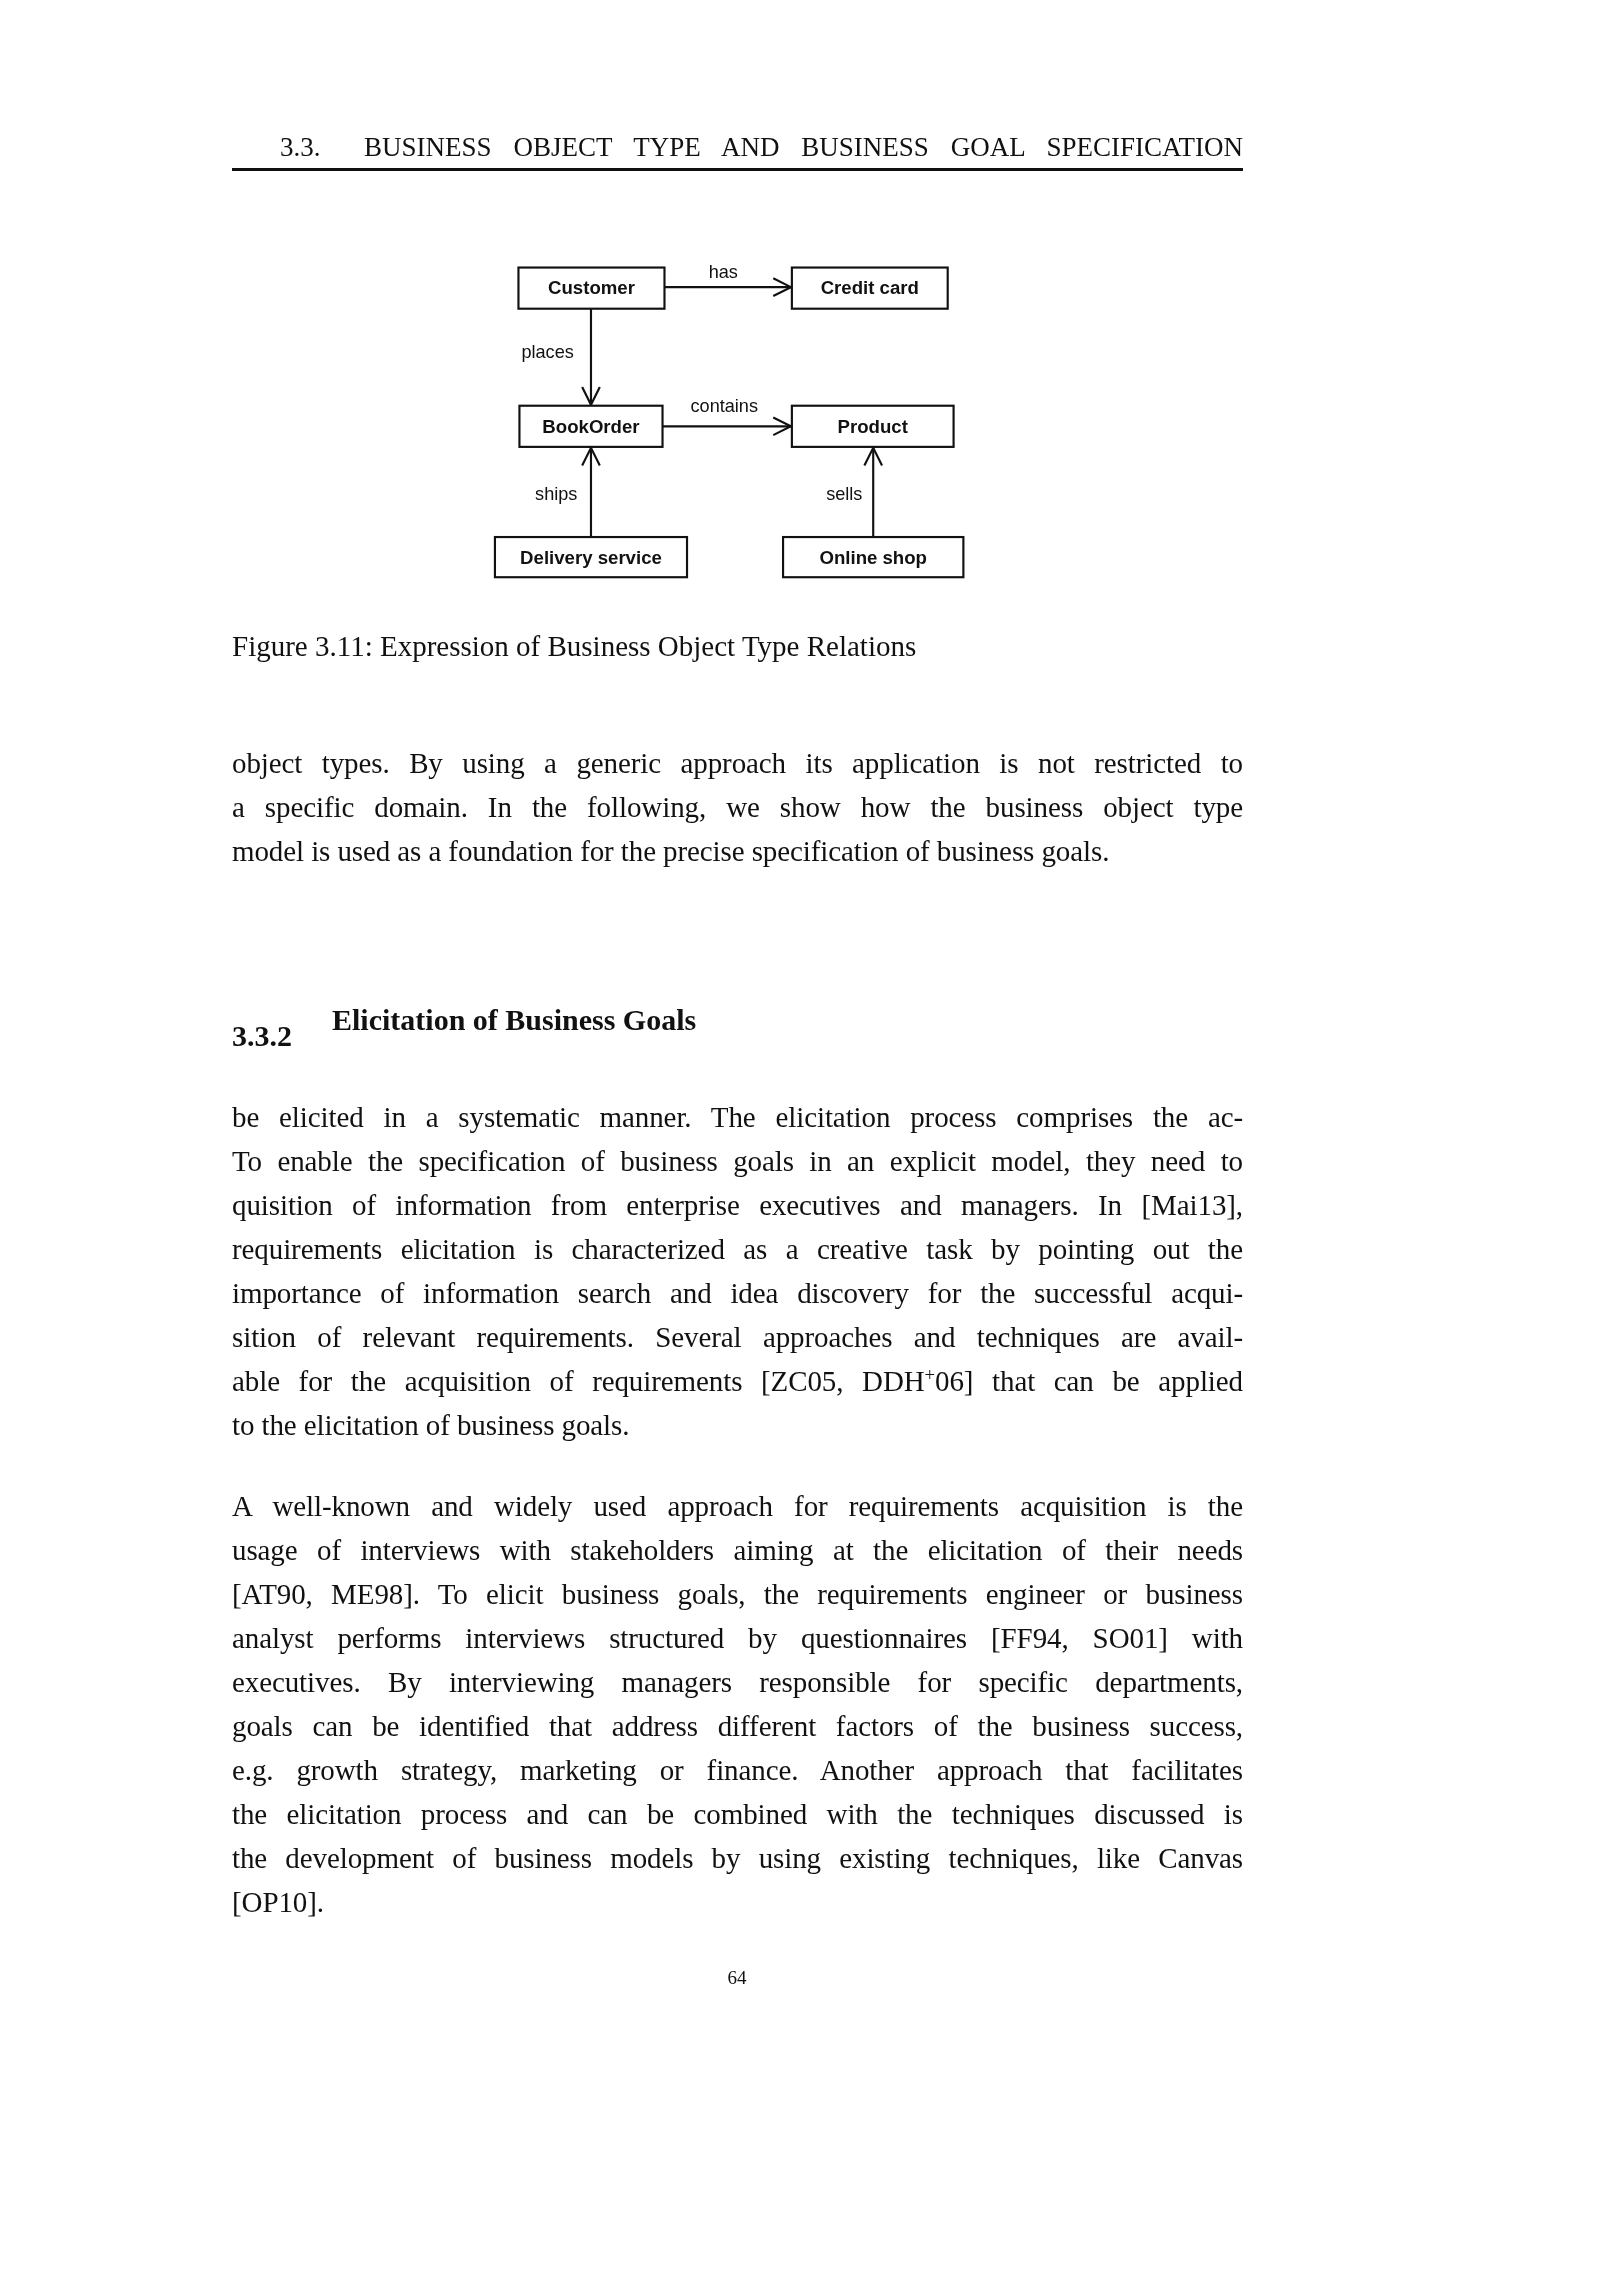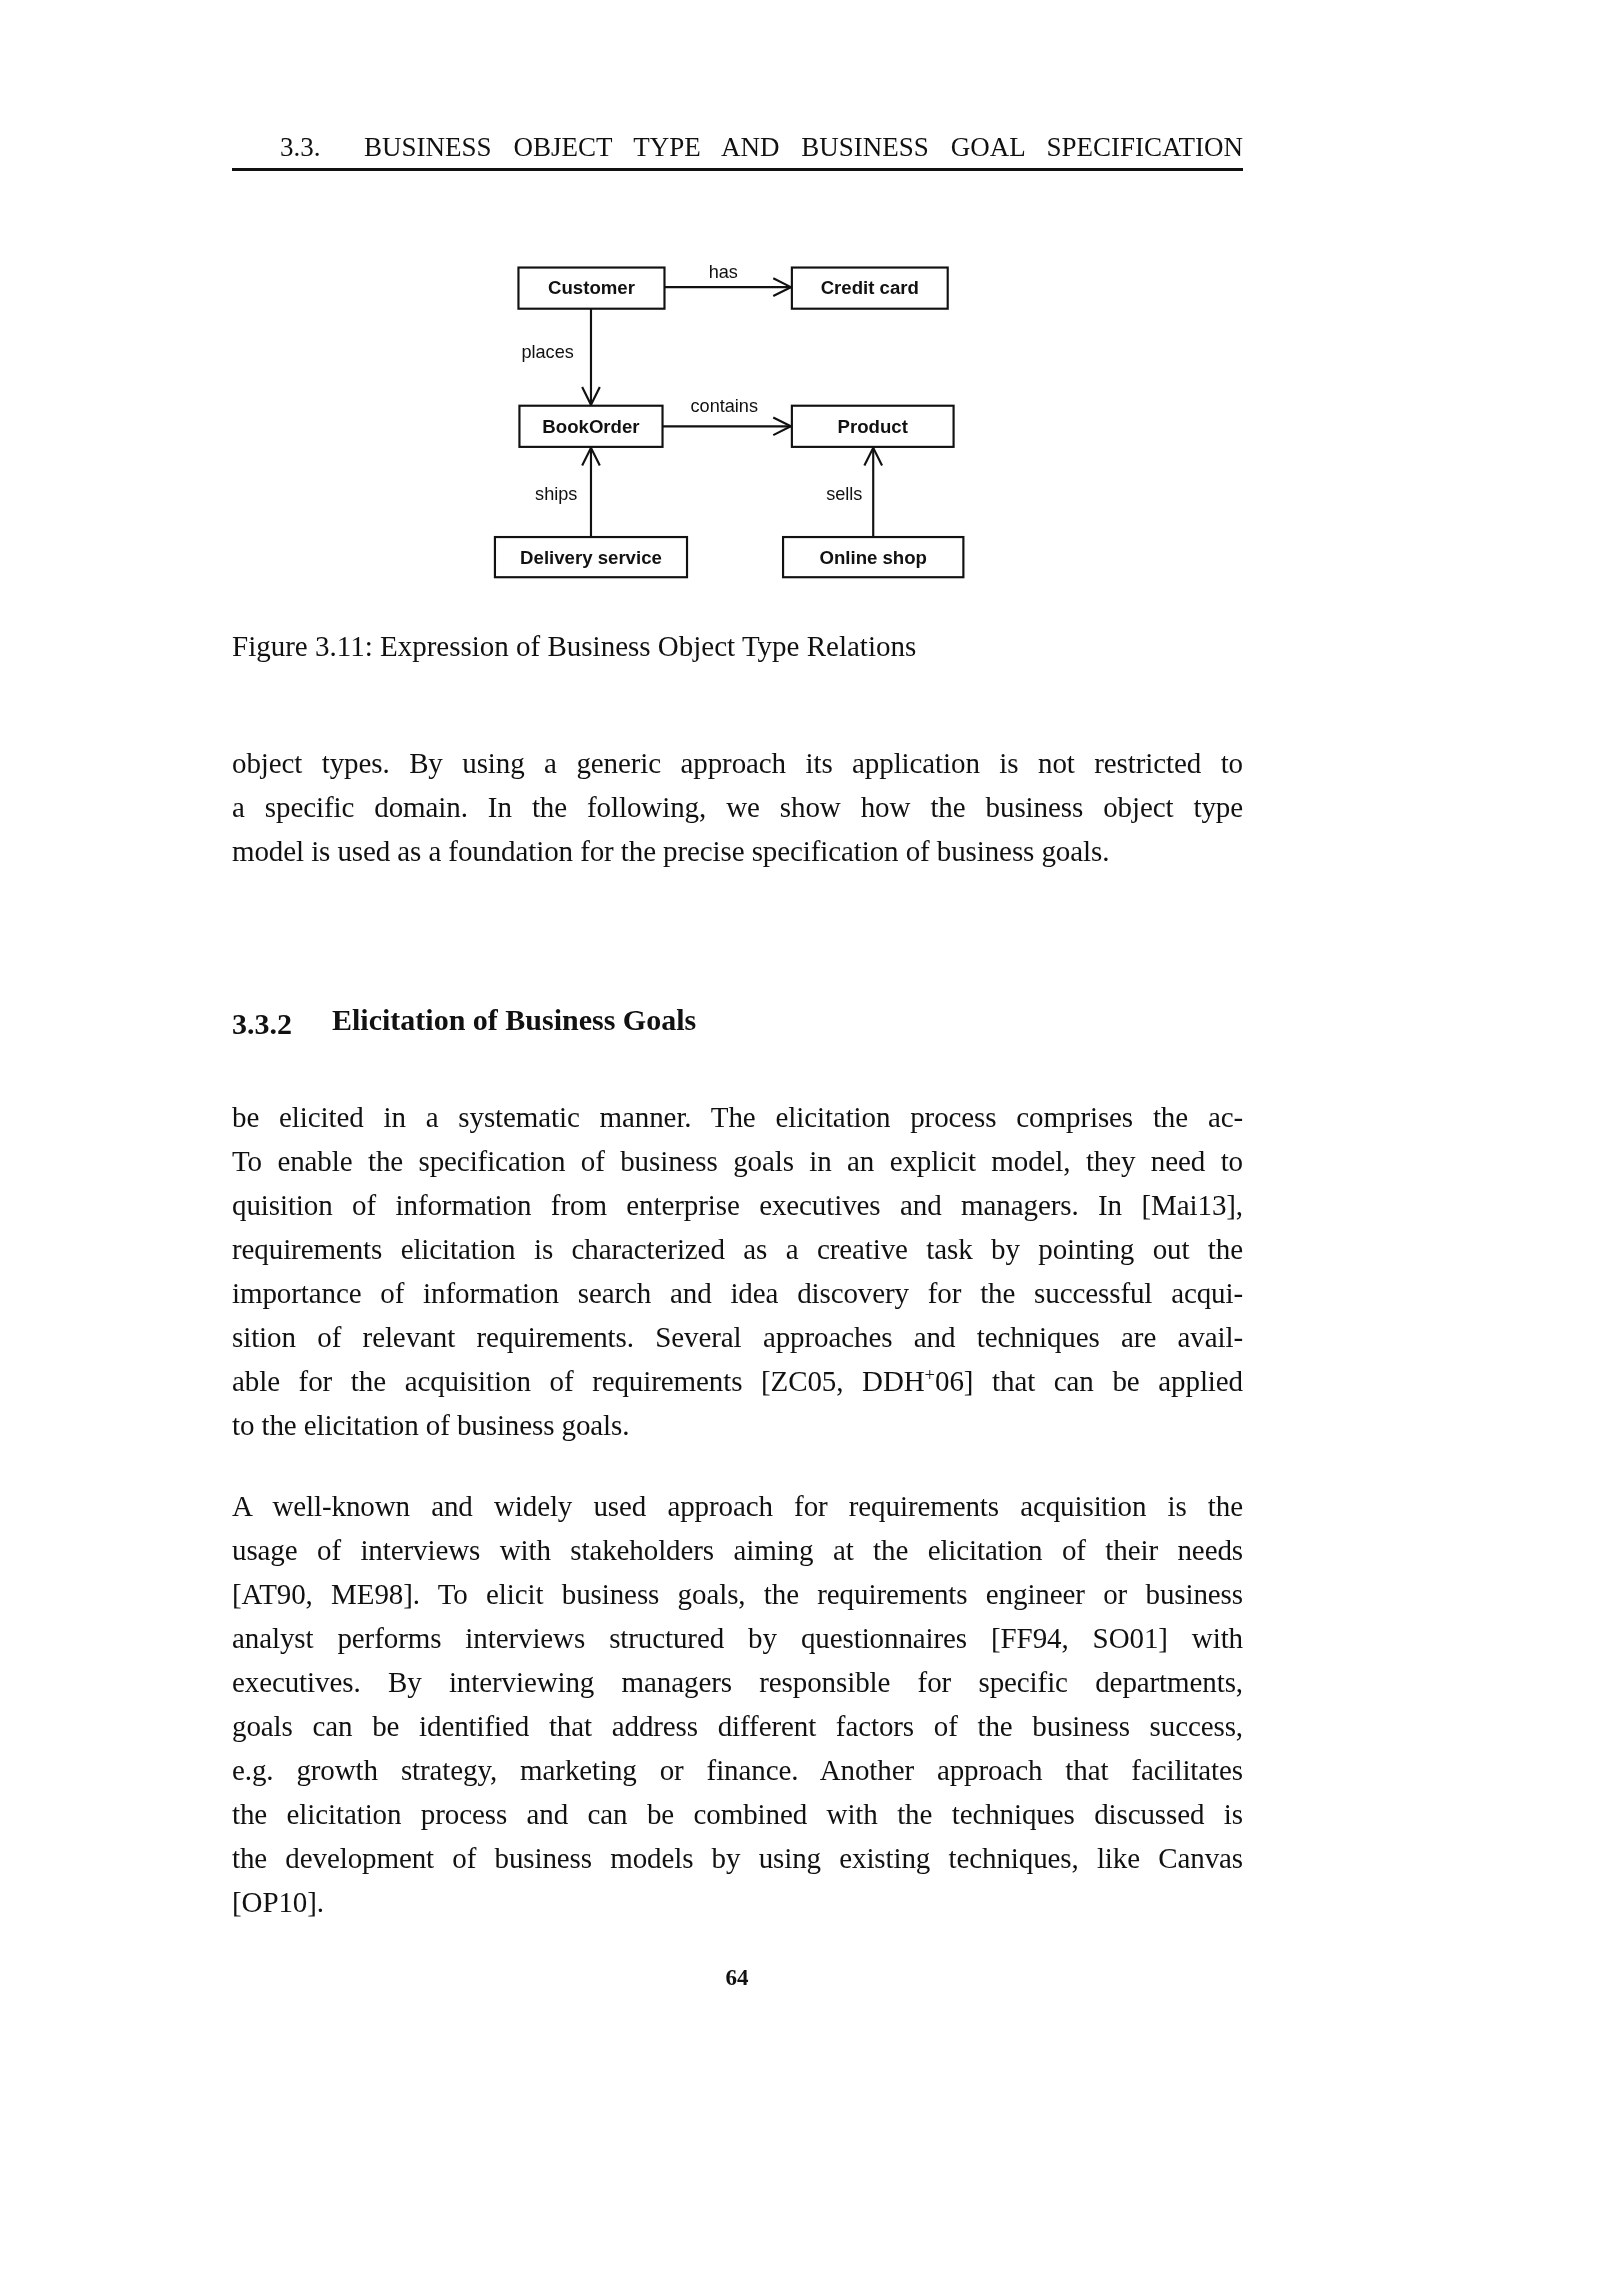--- a/index.html
+++ b/index.html
@@ -23,23 +23,23 @@
     font-size: 29px; line-height: 39px; white-space: nowrap;
   }
   .para { left: 232px; width: 1011px; }
   .line {
     height: 44px; line-height: 44px; font-size: 29px; white-space: nowrap;
     text-align: justify; text-align-last: justify; letter-spacing: -0.1px;
   }
   .line.last { text-align: right; text-align-last: left; }
   .line sup { font-size: 18.6px; line-height: 0; vertical-align: 0.55em; }
   #section-heading { left: 232px; top: 998px; height: 43px; line-height: 43px; font-size: 30px; font-weight: bold; white-space: nowrap; }
-  #section-number { position: absolute; left: 0; top: 4px; }
+  #section-number { position: absolute; left: 0; top: 16px; }
   #section-title { position: absolute; left: 100px; top: 0; }
-  #page-number { left: 0; width: 1474px; top: 1958px; text-align: center; font-size: 23px; line-height: 39px; font-weight: bold; }
+  #page-number { left: 0; width: 1474px; top: 1958px; text-align: center; font-size: 19px; line-height: 39px; }
 </style>
 </head>
 <body>
 
 <div id="running-header" class="abs serif">
   <span>3.3.</span>&nbsp;
   <span>BUSINESS OBJECT TYPE AND BUSINESS GOAL SPECIFICATION</span>
 </div>
 <div id="header-rule" class="abs"></div>
 

